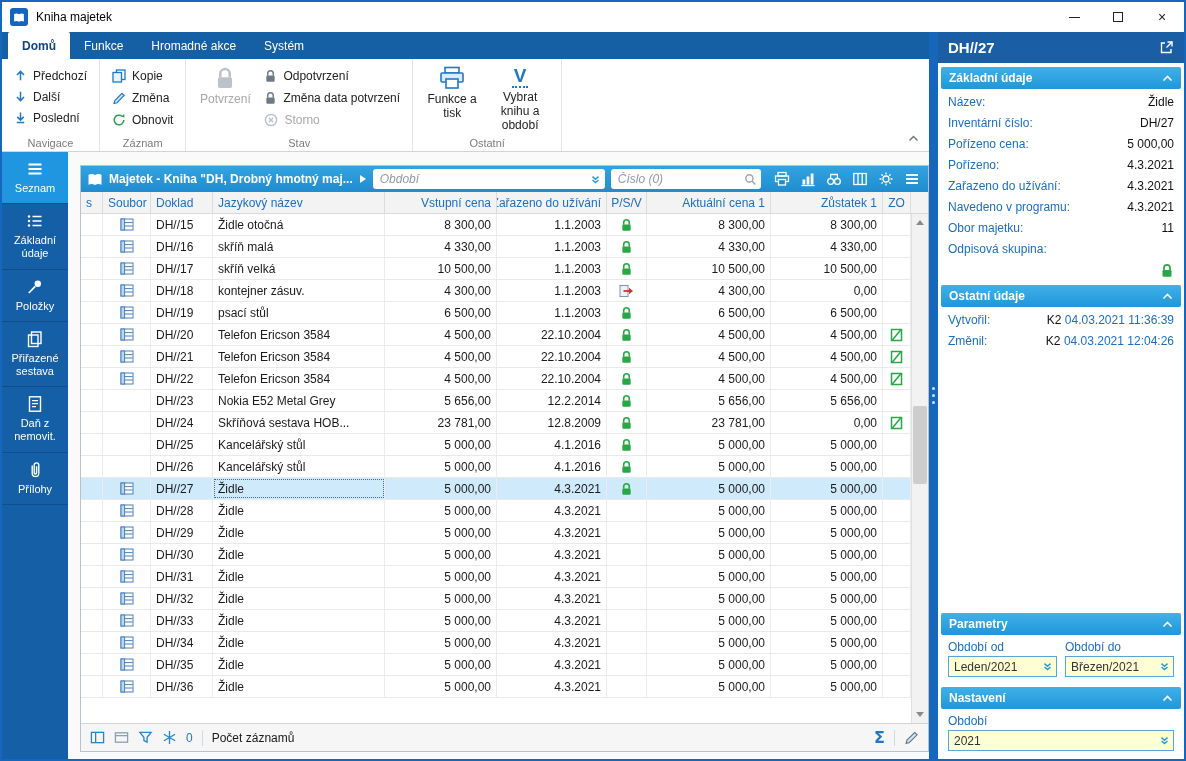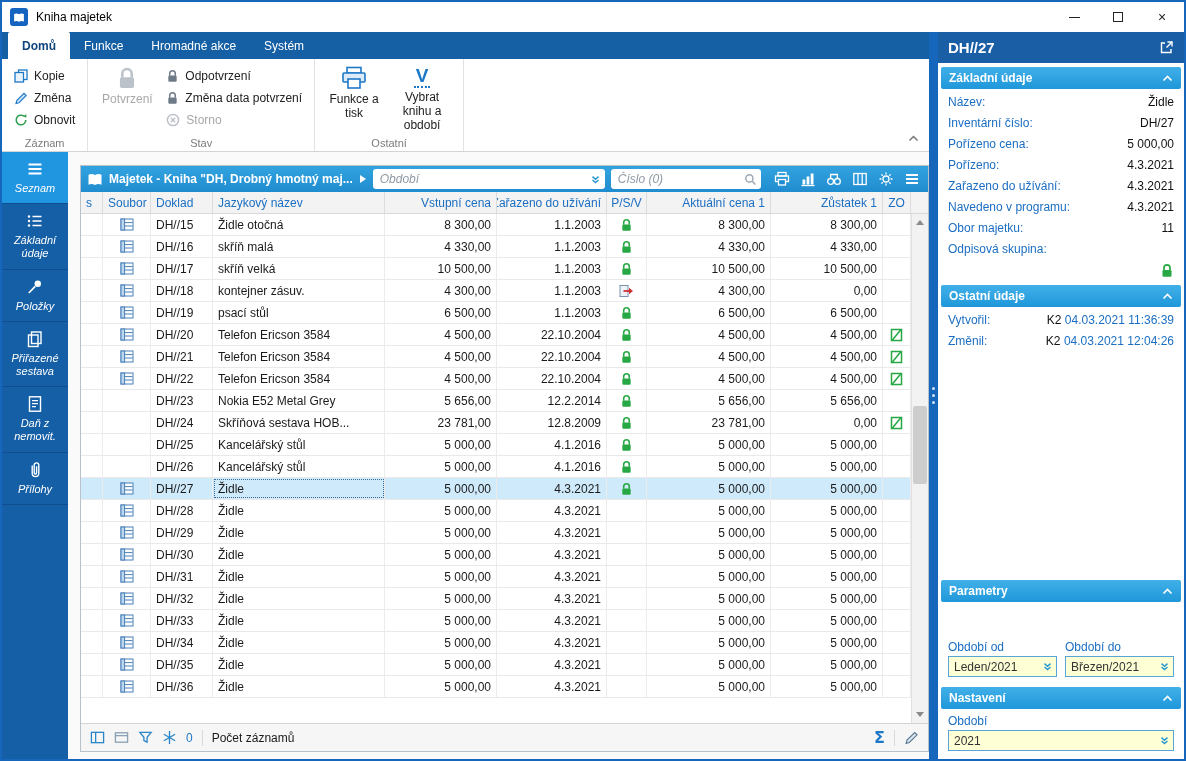--- a/index.html
+++ b/index.html
@@ -37,21 +37,21 @@
   .big-btn.wide { width:66px; }
   .small-col { display:flex; flex-direction:column; justify-content:flex-start; gap:1px; padding-top:2px; }
   .disabled { color:#a8a8a8; }
   .v-glyph { font-weight:bold; font-size:19px; color:#1e78c8; border-bottom:2px dotted #1e78c8; line-height:1; padding:0 2px 1px; }
   .ribbon-collapse { position:absolute; right:10px; bottom:6px; cursor:default; }
 
   
   .content-row { flex:1; display:flex; min-height:0; background:#f0f0f0; }
 
   
-  .sidebar { width:66px; background:#155fa6; display:flex; flex-direction:column; flex:0 0 auto;font-style:italic; }
+  .sidebar { width:66px; background:#155fa6; display:flex; flex-direction:column; flex:0 0 auto; }
   .side-item { color:#fff; display:flex; flex-direction:column; align-items:center; justify-content:center; gap:4px; padding:8px 2px; border-bottom:1px solid #0e4e8e; text-align:center; font-size:11px; line-height:1.2; cursor:default; }
   .side-item.active { background:#2095e0; }
   .side-fill { flex:1; }
 
   
   .table-wrap { flex:1; padding:13px 0 7px 12px; min-width:0; display:flex; background:#fafafa; }
   .table-panel { flex:1; background:#fff; border:1px solid #b9c2ca; display:flex; flex-direction:column; min-width:0; }
 
   .grid-toolbar { height:26px; background:linear-gradient(#33a3e0,#1f8ccf); display:flex; align-items:center; color:#fff; padding:0 6px; gap:6px; flex:0 0 auto; }
   .gt-title { font-weight:bold; white-space:nowrap; overflow:hidden; max-width:268px; }
@@ -101,21 +101,21 @@
   .panel-header .ph-icon { margin-left:auto; display:flex; cursor:default; }
   .section-header { height:22px; margin:4px 3px 2px; background:linear-gradient(#41b0e8,#1f97da); color:#fff; font-weight:bold; display:flex; align-items:center; padding:0 8px; border-radius:2px; flex:0 0 auto; }
   .section-header .chev { margin-left:auto; display:flex; cursor:default; }
   .field-row { height:21px; display:flex; align-items:center; justify-content:space-between; padding:0 10px; flex:0 0 auto; }
   .field-label { color:#1b6ec2; white-space:nowrap; }
   .field-value { color:#111; white-space:nowrap; }
   .ts { color:#1b6ec2; }
   .lock-row { height:22px; display:flex; justify-content:flex-end; padding:0 10px; align-items:center; flex:0 0 auto; }
   .panel-spacer { flex:1; }
   .param-grid { display:flex; gap:8px; padding:3px 10px 6px; flex:0 0 auto; }
-  .param-col { flex:1; min-width:0;margin-top:33px; }
+  .param-col { flex:1; min-width:0; }
   .param-label { color:#1b6ec2; margin-bottom:2px; white-space:nowrap; }
   .yellow-wrap { background:#ffffd6; border:1px solid #58a6d8; height:21px; display:flex; align-items:center; padding:0 3px 0 5px; gap:2px; }
   .yellow-wrap input { flex:1; min-width:0; border:none; outline:none; background:transparent; font-size:12px; color:#333; font-family:inherit; }
   .settings-block { padding:3px 10px 8px; flex:0 0 auto; }
 
   .ic { display:block; }
 </style>
 </head>
 <body>
 
@@ -144,20 +144,43 @@
 
       <div class="tabbar">
           <div class="tab active">Domů</div>
           <div class="tab">Funkce</div>
           <div class="tab">Hromadné akce</div>
           <div class="tab">Systém</div>
         </div>
 
       <div class="ribbon">
 
+        <div class="rgroup">
+          <div class="nav-col">
+            <div class="rib-item">
+              <svg class="ic" width="13" height="13" viewBox="0 0 14 14">
+                  <path d="M7 12V3.2M3.2 6.4L7 2.6l3.8 3.8" stroke="#1e78c8" stroke-width="1.6" fill="none"></path>
+                </svg>
+              <span>Předchozí</span>
+            </div>
+            <div class="rib-item">
+              <svg class="ic" width="13" height="13" viewBox="0 0 14 14">
+                  <path d="M7 2v8.8M3.2 7.6L7 11.4l3.8-3.8" stroke="#1e78c8" stroke-width="1.6" fill="none"></path>
+                </svg>
+              <span>Další</span>
+            </div>
+            <div class="rib-item">
+              <svg class="ic" width="13" height="13" viewBox="0 0 14 14">
+                  <path d="M7 1.5v7.8M3.5 6.3L7 9.8l3.5-3.5M3 12.4h8" stroke="#1e78c8" stroke-width="1.6" fill="none"></path>
+                </svg>
+              <span>Poslední</span>
+            </div>
+          </div>
+          <div class="rgroup-label">Navigace</div>
+        </div>
 
         <div class="rgroup">
           <div class="rgroup-body">
             <div class="small-col">
               <div class="rib-item">
                 <svg class="ic" width="14" height="14" viewBox="0 0 14 14">
                     <rect x="4.5" y="1" width="8.5" height="9.5" fill="#fff" stroke="#1e78c8" stroke-width="1.3"></rect>
                     <rect x="1" y="3.5" width="8.5" height="9.5" fill="#eaf3fb" stroke="#1e78c8" stroke-width="1.3"></rect>
                   </svg>
                 <span>Kopie</span>

